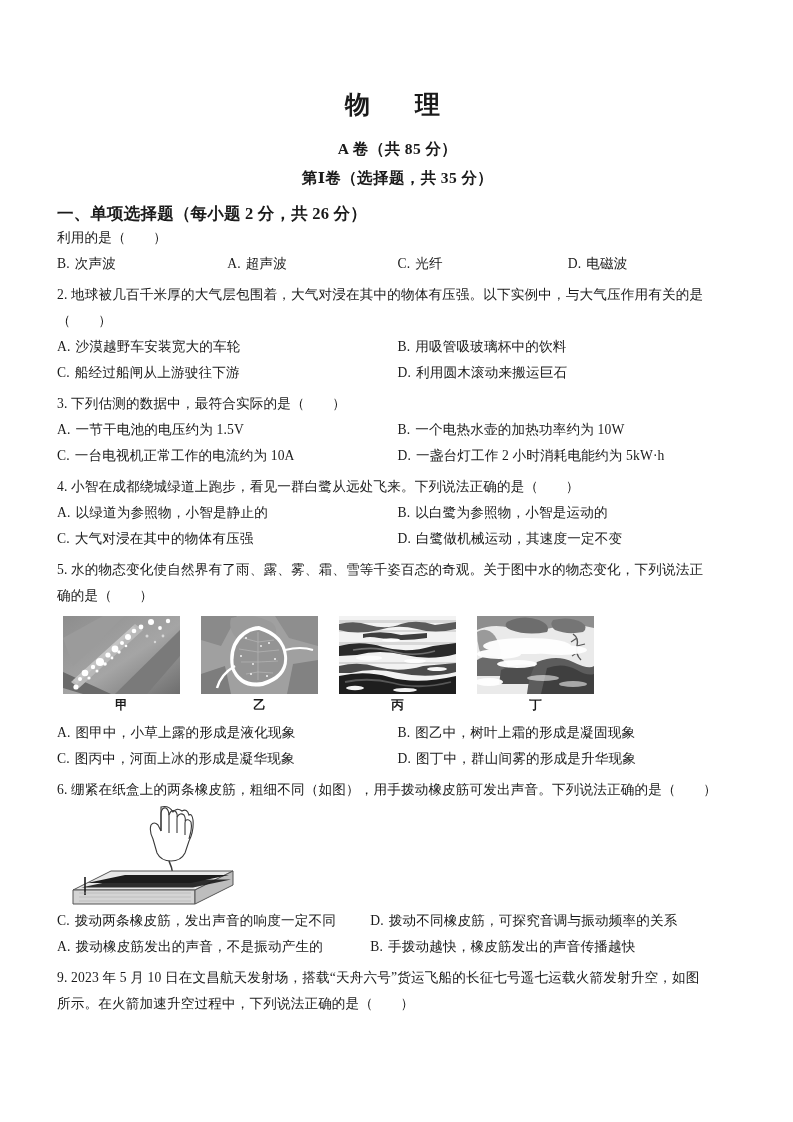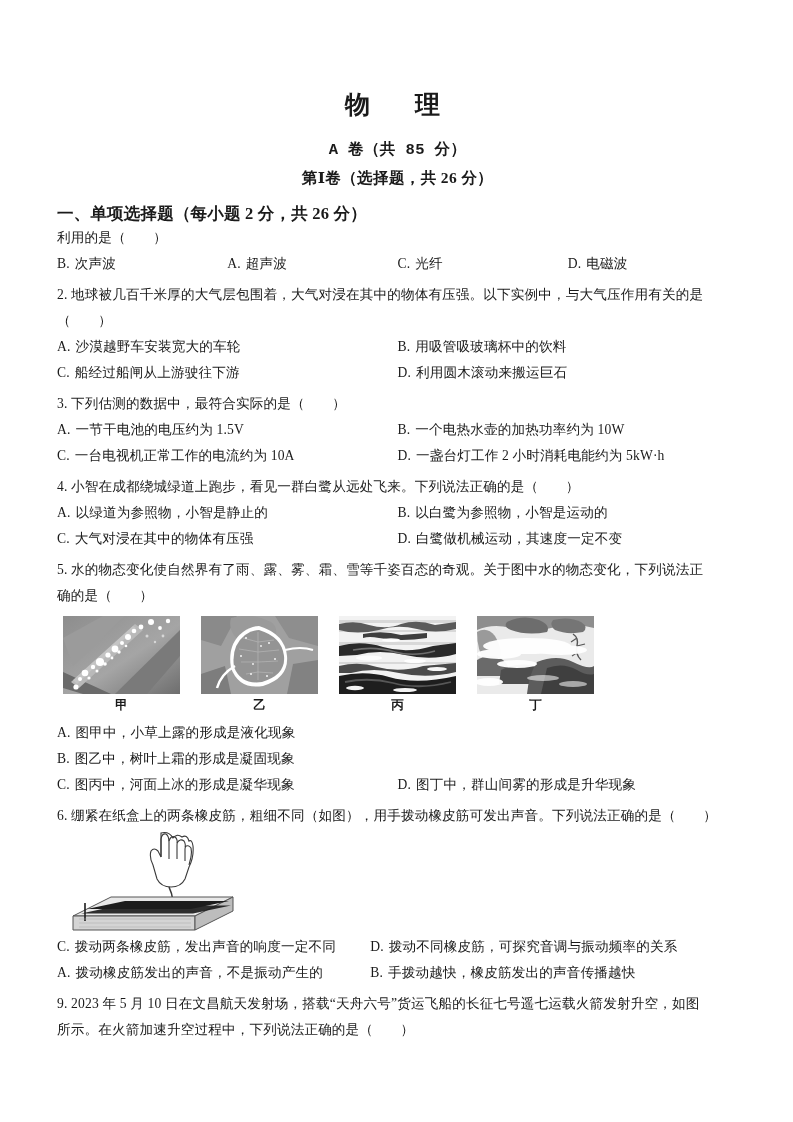--- a/index.html
+++ b/index.html
@@ -39,21 +39,20 @@
     padding-top: 88px;
     font-family: "Liberation Serif", "DejaVu Serif", serif;
   }
   .subtitle {
     text-align: center;
     font-size: 15.5px;
     font-weight: bold;
     margin: 0;
     padding-top: 18px;
     letter-spacing: 0.4px;
-    font-family: Liberation Mono, monospace;
   }
   .subtitle2 {
     text-align: center;
     font-size: 15.5px;
     font-weight: bold;
     margin: 0;
     padding-top: 8px;
     letter-spacing: 0.4px;
   }
   .section-head {
@@ -145,21 +144,21 @@
   svg { display: block; }
 </style>
 </head>
 <body>
 
 <div class="page">
 <div class="content">
 
   <div class="doc-title">物　理</div>
   <div class="subtitle">A 卷（共 85 分）</div>
-  <div class="subtitle2">第Ⅰ卷（选择题，共 26 分）</div>
+  <div class="subtitle2">第Ⅰ卷（选择题，共 35 分）</div>
   <div class="section-head">一、单项选择题（每小题 2 分，共 26 分）</div>
 
   <div>
     <div class="q q-cont">利用的是（　　）</div>
     <div class="opt-row cols4">
       <div class="opt"><span class="lbl">B.</span><span>次声波</span></div>
       <div class="opt"><span class="lbl">A.</span><span>超声波</span></div>
       <div class="opt"><span class="lbl">C.</span><span>光纤</span></div>
       <div class="opt"><span class="lbl">D.</span><span>电磁波</span></div>
     </div>
@@ -352,21 +351,21 @@
             <g fill="#ffffff" opacity="0.55">
               <ellipse cx="66" cy="62" rx="16" ry="3"></ellipse>
               <ellipse cx="96" cy="68" rx="14" ry="3"></ellipse>
             </g>
           </svg>
         </div>
         <div class="fig-cap">丁</div>
       </div>
     </div>
 
-    <div class="opt-row cols2" style="margin-top:6px;flex-direction:column;">
+    <div class="opt-row cols2" style="margin-top:6px;">
       <div class="opt"><span class="lbl">A.</span><span>图甲中，小草上露的形成是液化现象</span></div>
       <div class="opt"><span class="lbl">B.</span><span>图乙中，树叶上霜的形成是凝固现象</span></div>
     </div>
     <div class="opt-row cols2">
       <div class="opt"><span class="lbl">C.</span><span>图丙中，河面上冰的形成是凝华现象</span></div>
       <div class="opt"><span class="lbl">D.</span><span>图丁中，群山间雾的形成是升华现象</span></div>
     </div>
   </div>
 
   <div>

